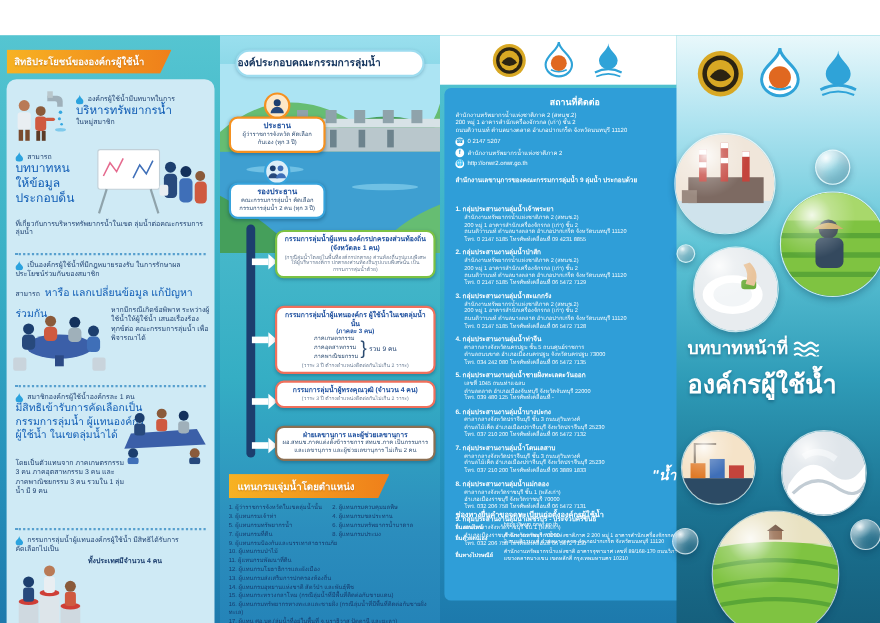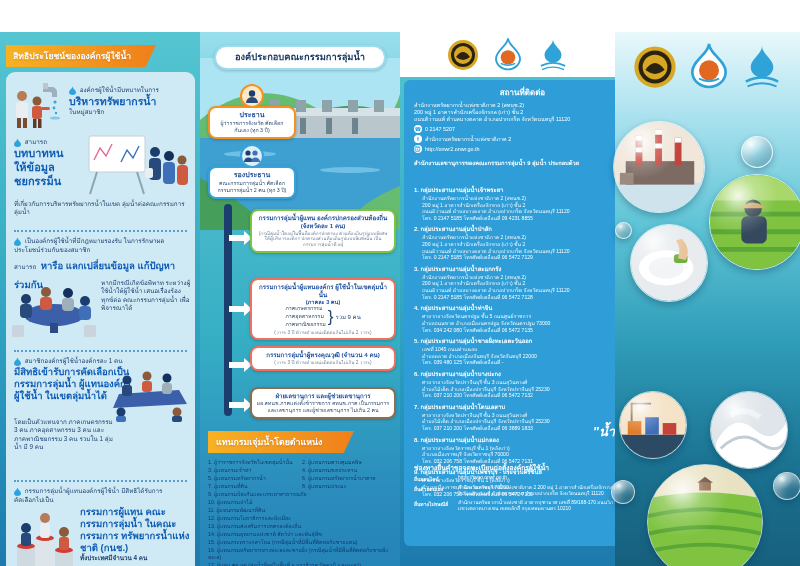--- a/index.html
+++ b/index.html
@@ -12,30 +12,30 @@
   #p-left { left:0; width:200px; }
   .ribbon { position:absolute; left:6px; top:13px; width:150px; height:22px;
     background:linear-gradient(90deg,#f7b223,#ef7f1a);
     clip-path:polygon(0 0,100% 0,93% 100%,0 100%);
     color:#fff; font-weight:bold; font-size:8.6px; line-height:22px; padding-left:7px;
     text-shadow:0 1px 1px rgba(120,60,0,.35); }
   .card { position:absolute; left:6px; top:40px; width:189px; height:521px;
     background:#cfeaf5; border-radius:9px; }
   .blk { position:absolute; color:#1c3e6e; }
   .t { font-size:6.3px; line-height:1.32; color:#1c3e6e; }
-  .hl { color:#0f5cb5; font-weight:bold; }
+  .hl { color:#0f5cb5; font-weight:normal; }
   .drop { display:inline-block; vertical-align:middle; margin-right:2px; }
   .dotline { position:absolute; left:8px; right:8px; border-top:2px dotted #2e86c1; opacity:.75; }
 
   
   #p-mid { left:200px; width:200px;
     background:linear-gradient(180deg,#9adfee 0%,#49b9cb 30%,#35aec4 55%,#2b8dbd 80%,#2280b6 100%); }
   .pill { position:absolute; left:14px; top:13px; width:172px; height:25px; background:#fff;
     border:2px solid #9ddcef; border-radius:14px; box-shadow:0 1px 3px rgba(0,60,90,.25);
-    color:#15355e; font-weight:bold; font-size:9.3px; text-align:center; line-height:21px; z-index:5; }
+    color:#15355e; font-weight:bold; font-size:9.3px; line-height:21px; z-index:5; }
   .fbox { position:absolute; background:#fff; border:2px solid #ccc; border-radius:8px;
     text-align:center; padding:3px 4px; z-index:4; box-shadow:0 1px 3px rgba(0,50,80,.3); }
   .fbox .fh { font-weight:bold; font-size:6.2px; line-height:1.25; color:#1d4f9e; }
   .fbox .fb { font-size:5.3px; line-height:1.3; color:#2a4a70; }
   .fbox .fn { font-size:4.7px; line-height:1.25; color:#6a7d95; margin-top:1px; }
   .avatar { position:absolute; width:24px; height:24px; border-radius:50%; background:#fde8c8;
     border:2px solid #f59120; z-index:6; display:flex; align-items:center; justify-content:center; }
   .vline { position:absolute; left:24px; top:172px; width:8px; height:212px; background:#1c3e6e;
     border-radius:4px; z-index:2; }
   .farrow { position:absolute; left:29px; width:15px; height:6px; background:#fff; z-index:3; }
@@ -135,21 +135,21 @@
 
       <div class="blk" style="left:8px;top:66px;width:78px;">
         <div class="t">
           <svg class="drop" width="7" height="9" viewBox="0 0 10 13">
               <path d="M5 0 C5 4 10 6 10 9 a5 4 0 1 1-10 0 C0 6 5 4 5 0Z" fill="#2ba3de"></path>
             </svg>
           <span>สามารถ</span>
         </div>
         <div class="hl" style="font-size:11px;line-height:1.25;">บทบาทหน</div>
         <div class="hl" style="font-size:11px;line-height:1.25;">ให้ข้อมูล</div>
-        <div class="hl" style="font-size:11px;line-height:1.25;">ชยกรรม็น</div>
+        <div class="hl" style="font-size:11px;line-height:1.25;">ประกอบด็น</div>
       </div>
       <svg class="blk" style="right:4px;top:62px;" width="106" height="64" viewBox="0 0 106 64">
         <rect x="4" y="2" width="56" height="36" rx="2" fill="#fff" stroke="#c2d0d8"></rect>
         <polyline points="9,26 15,14 21,22 27,10" fill="none" stroke="#e56a8e" stroke-width="1.4"></polyline>
         <polyline points="36,28 42,16 48,24 54,12" fill="none" stroke="#3f6fb8" stroke-width="1.4"></polyline>
         <line x1="12" y1="38" x2="5" y2="60" stroke="#8fa3ab" stroke-width="2"></line>
         <line x1="52" y1="38" x2="59" y2="60" stroke="#8fa3ab" stroke-width="2"></line>
         <circle cx="70" cy="18" r="5" fill="#1c3e6e"></circle>
           <rect x="64" y="24" width="12" height="22" rx="4" fill="#27497c"></rect>
         <circle cx="84" cy="22" r="5" fill="#14315c"></circle>
@@ -232,21 +232,20 @@
             <rect x="41" y="44" width="18" height="20" fill="#cfd9e0"></rect>
               <ellipse cx="50" cy="44" rx="9" ry="3" fill="#cf3e36"></ellipse>
             <circle cx="12" cy="22" r="5" fill="#1c3e6e"></circle>
               <rect x="7" y="27" width="10" height="13" rx="3" fill="#27497c"></rect>
             <circle cx="31" cy="12" r="5" fill="#b97a56"></circle>
               <rect x="26" y="17" width="10" height="15" rx="3" fill="#e9eef2"></rect>
             <circle cx="50" cy="26" r="5" fill="#8a5a3a"></circle>
               <rect x="45" y="31" width="10" height="13" rx="3" fill="#cf5a40"></rect>
           </svg>
           <div>
-            <div class="hl" style="font-size:9.5px;line-height:1.25;">กรรมการผู้แทน คณะกรรมการลุ่มน้ำ ในคณะกรรมการ ทรัพยากรน้ำแห่งชาติ (กนช.)</div>
             <div class="t" style="font-weight:bold;">ทั้งประเทศมีจำนวน 4 คน</div>
           </div>
         </div>
       </div>
     </div>
   </div>
 
   <div class="panel" id="p-mid">
     <svg style="position:absolute;left:0;top:26px;" width="200" height="172" viewBox="0 0 200 172">
       <rect width="200" height="100" fill="#ace4f3"></rect>
@@ -548,20 +547,31 @@
         </svg>
       <div class="gloss"></div>
     </div>
     <div class="bub bub-empty" style="left:126px;top:104px;width:32px;height:32px;">
         <div class="gloss"></div>
       </div>
     <div class="bub bub-empty" style="left:0px;top:190px;width:17px;height:17px;">
         <div class="gloss"></div>
       </div>
 
+    <div class="cover-title">
+      <div class="ct1">
+        <span>บทบาทหน้าที่</span>
+        <svg width="24" height="14" viewBox="0 0 24 14">
+          <path d="M1 3 q3-3 6 0 t6 0 t6 0 t4 0" stroke="#fff" stroke-width="1.8" fill="none"></path>
+          <path d="M1 8 q3-3 6 0 t6 0 t6 0 t4 0" stroke="#fff" stroke-width="1.8" fill="none"></path>
+          <path d="M1 13 q3-3 6 0 t6 0 t6 0 t4 0" stroke="#fff" stroke-width="1.8" fill="none"></path>
+        </svg>
+      </div>
+      <div class="ct2">องค์กรผู้ใช้น้ำ</div>
+    </div>
 
     <div class="bub" style="left:4px;top:359px;width:68px;height:68px;">
       <svg viewBox="0 0 68 68">
           <rect width="68" height="68" fill="#f5e3c8"></rect>
         <rect x="0" y="44" width="68" height="24" fill="#2c4a64"></rect>
         <rect x="8" y="30" width="14" height="14" fill="#e07a28"></rect>
           <rect x="26" y="26" width="14" height="18" fill="#3f6fb8"></rect>
         <rect x="44" y="32" width="14" height="12" fill="#c4443c"></rect>
         <path d="M12 30 V12 h20" stroke="#7a6a58" stroke-width="2" fill="none"></path>
         </svg>

